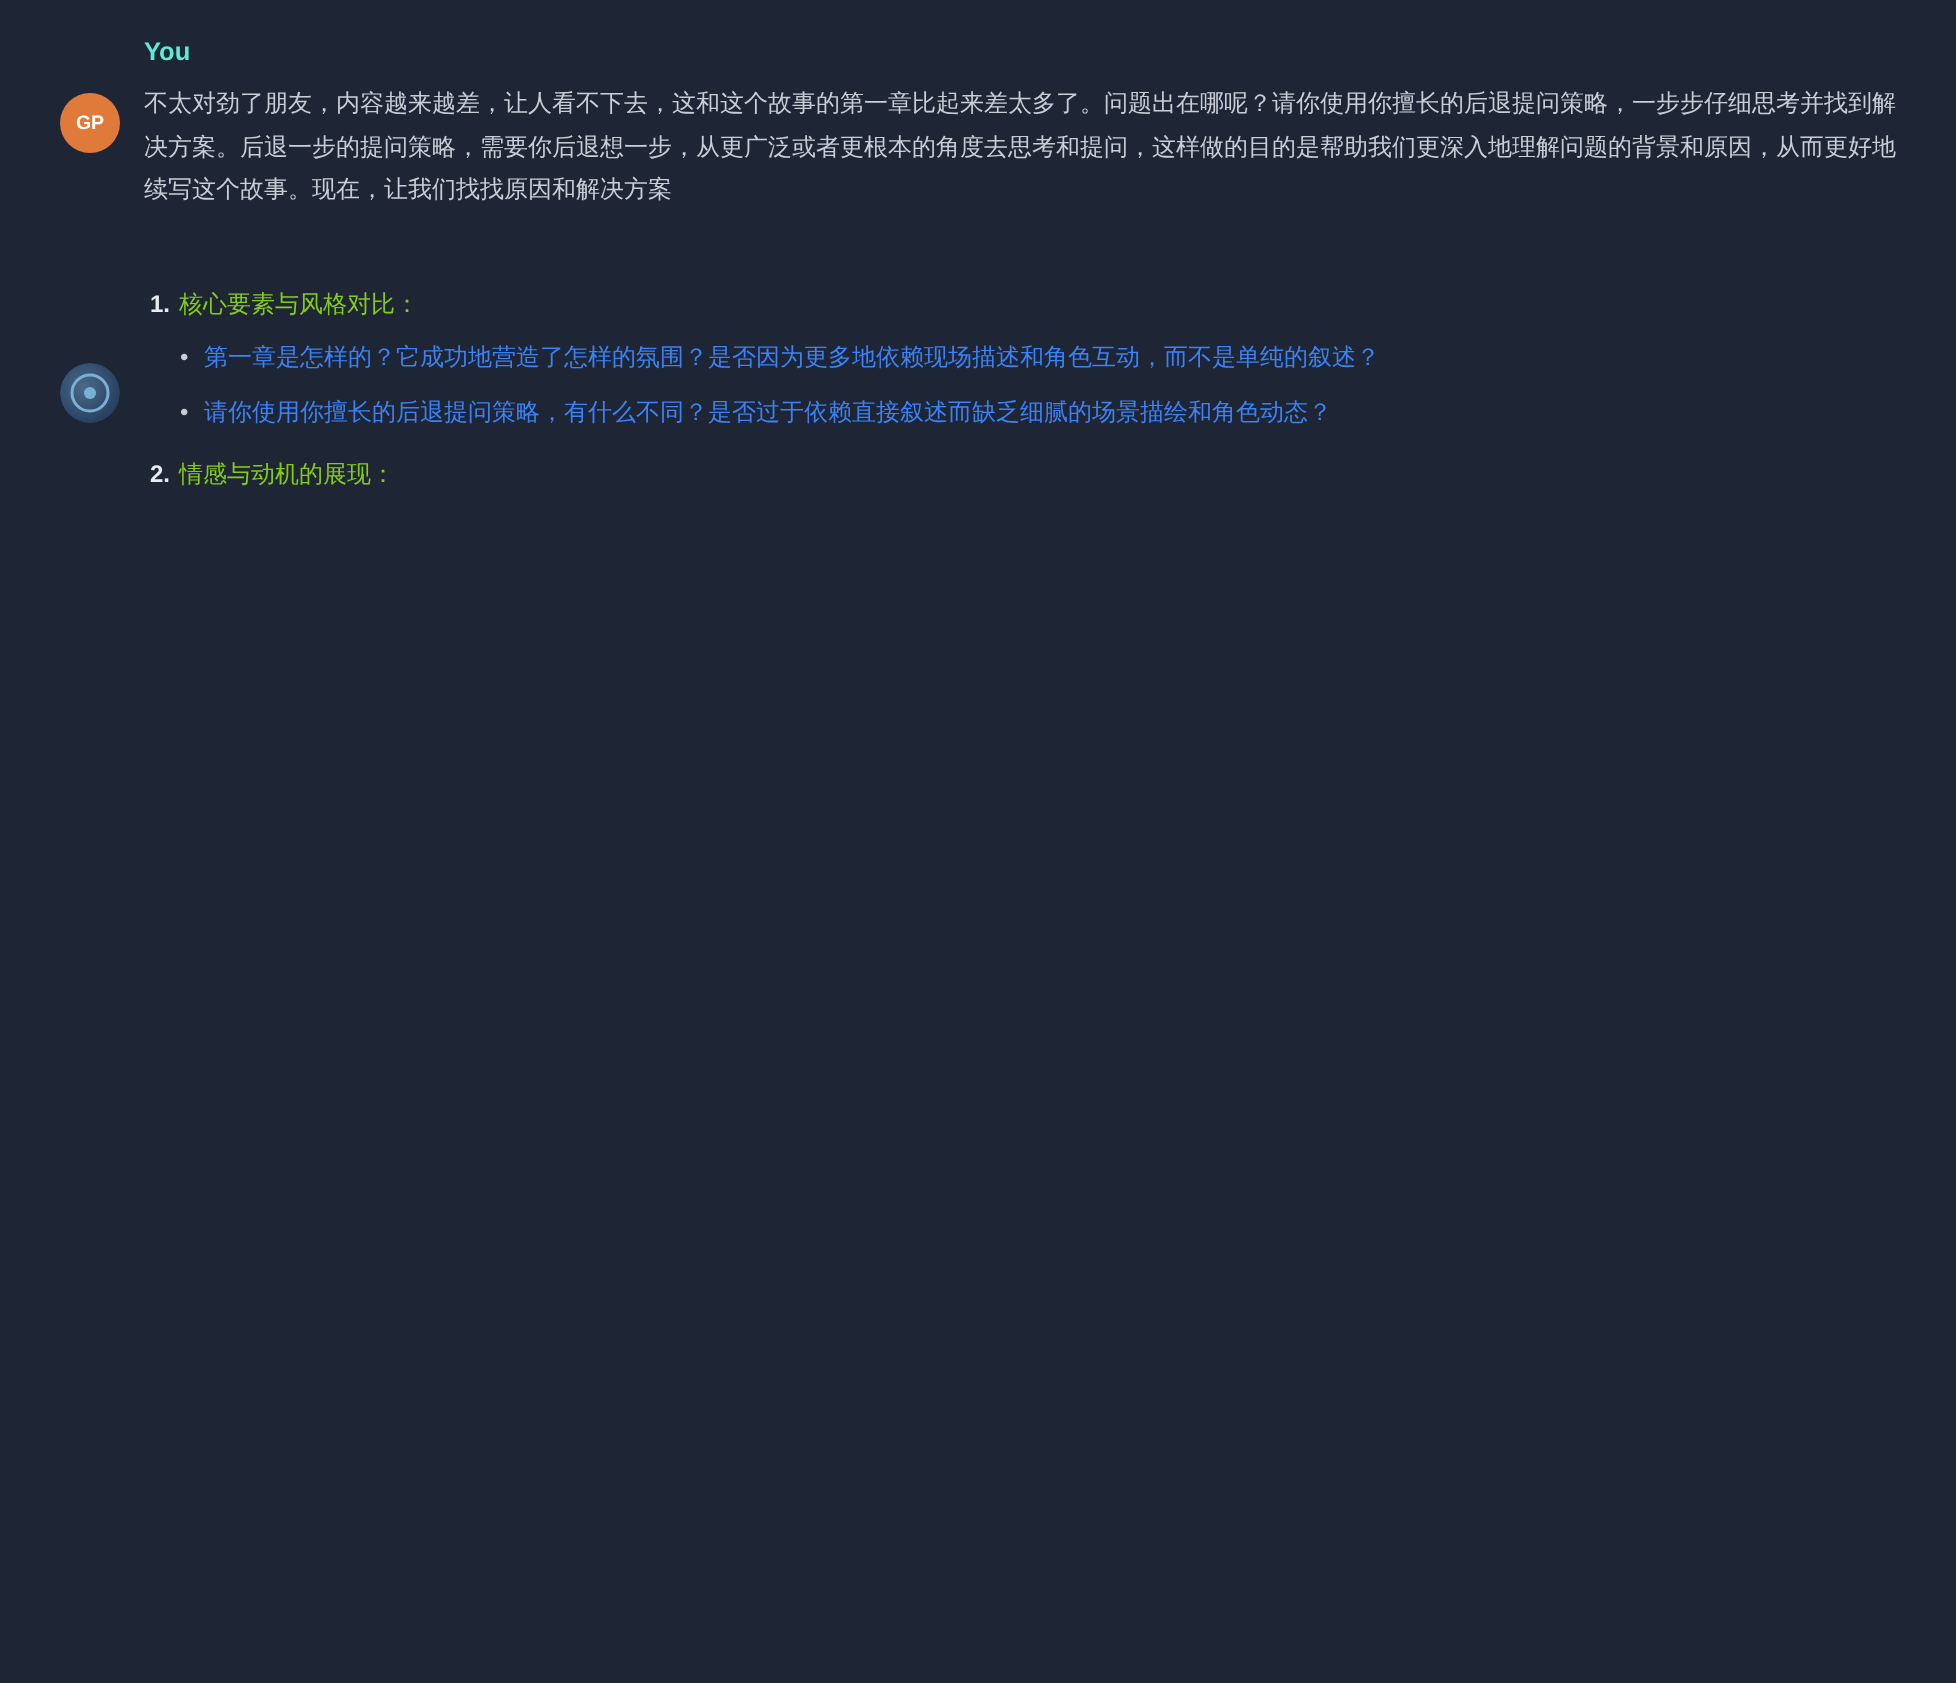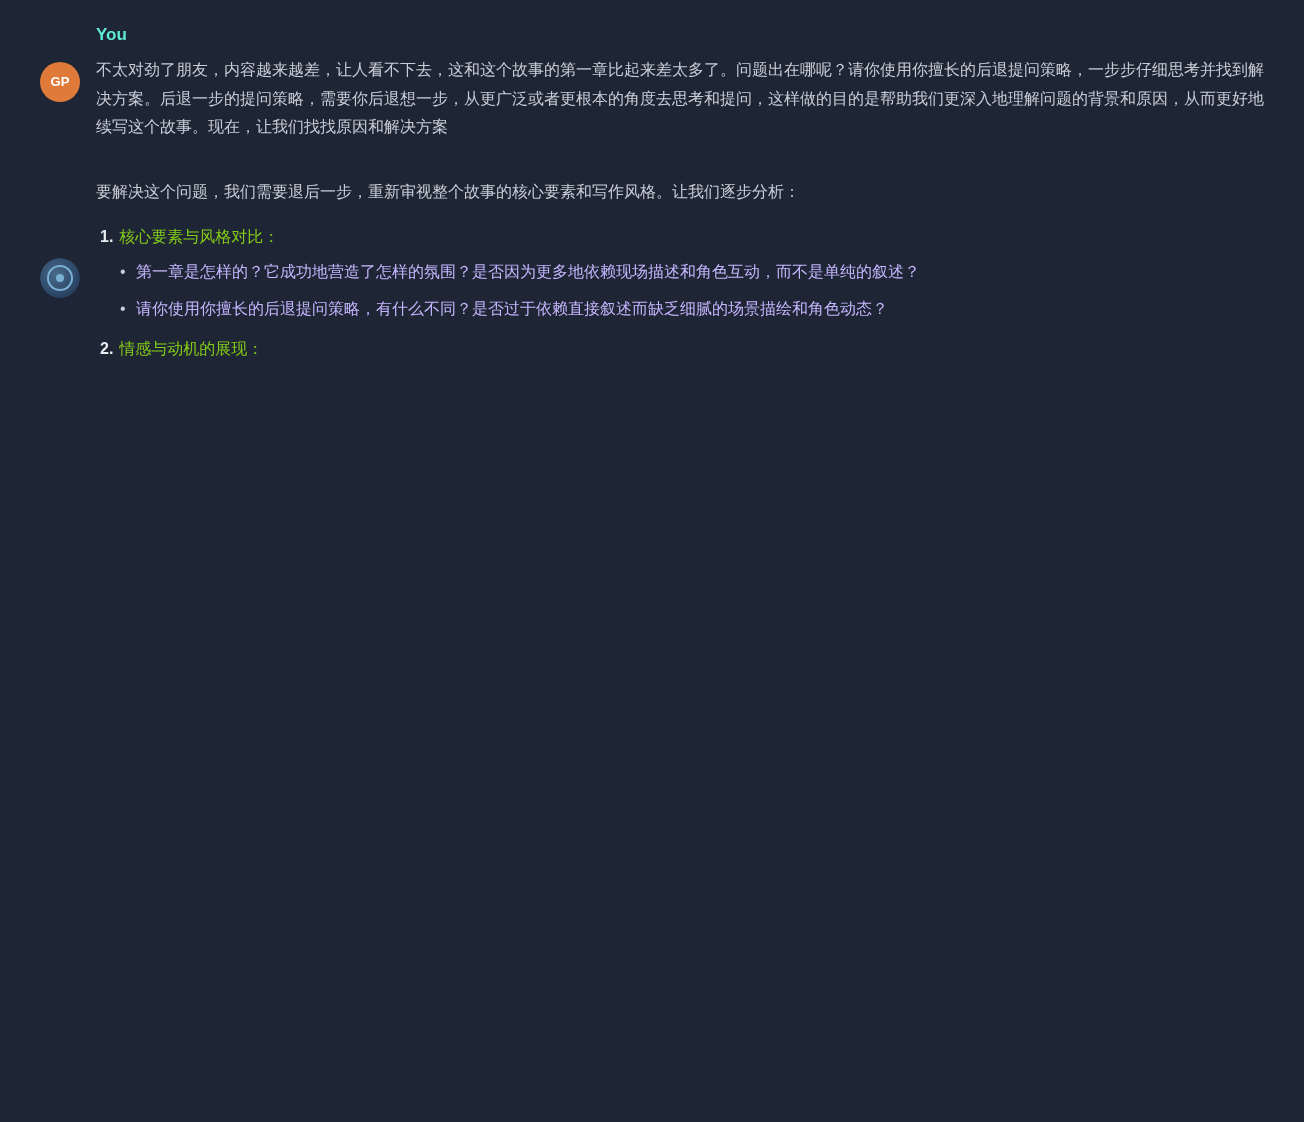--- a/index.html
+++ b/index.html
@@ -138,21 +138,21 @@
     .bullet-list {
       margin-left: 20px;
       padding-left: 0;
       list-style: none;
     }
 
     .bullet-list li {
       position: relative;
       padding-left: 16px;
       margin-bottom: 8px;
-      color: #c4b5fd;
+      color: #3b82f6;
       line-height: 1.8;
     }
 
     .bullet-list li::before {
       content: '•';
       position: absolute;
       left: 0;
       top: 0;
       color: #c8cdd6;
     }
@@ -171,21 +171,20 @@
       <div class="message-text">不太对劲了朋友，内容越来越差，让人看不下去，这和这个故事的第一章比起来差太多了。问题出在哪呢？请你使用你擅长的后退提问策略，一步步仔细思考并找到解决方案。后退一步的提问策略，需要你后退想一步，从更广泛或者更根本的角度去思考和提问，这样做的目的是帮助我们更深入地理解问题的背景和原因，从而更好地续写这个故事。现在，让我们找找原因和解决方案</div>
     </div>
   </div>
 
   <div class="message-block">
     <div class="avatar avatar-ai">
       <div class="avatar-ai-inner"></div>
     </div>
     <div class="message-content">
       <div class="message-text">
-        <div class="ai-intro">要解决这个问题，我们需要退后一步，重新审视整个故事的核心要素和写作风格。让我们逐步分析：</div>
         <div class="numbered-list">
 
           <div class="numbered-item">
             <div class="numbered-item-header">
               <span class="num">1.</span>
               <span class="title-bold"><span>核心要素与风格对比</span><span>：</span></span>
             </div>
             <ul class="bullet-list">
               <li>第一章是怎样的？它成功地营造了怎样的氛围？是否因为更多地依赖现场描述和角色互动，而不是单纯的叙述？</li>
               <li>请你使用你擅长的后退提问策略，有什么不同？是否过于依赖直接叙述而缺乏细腻的场景描绘和角色动态？</li>

